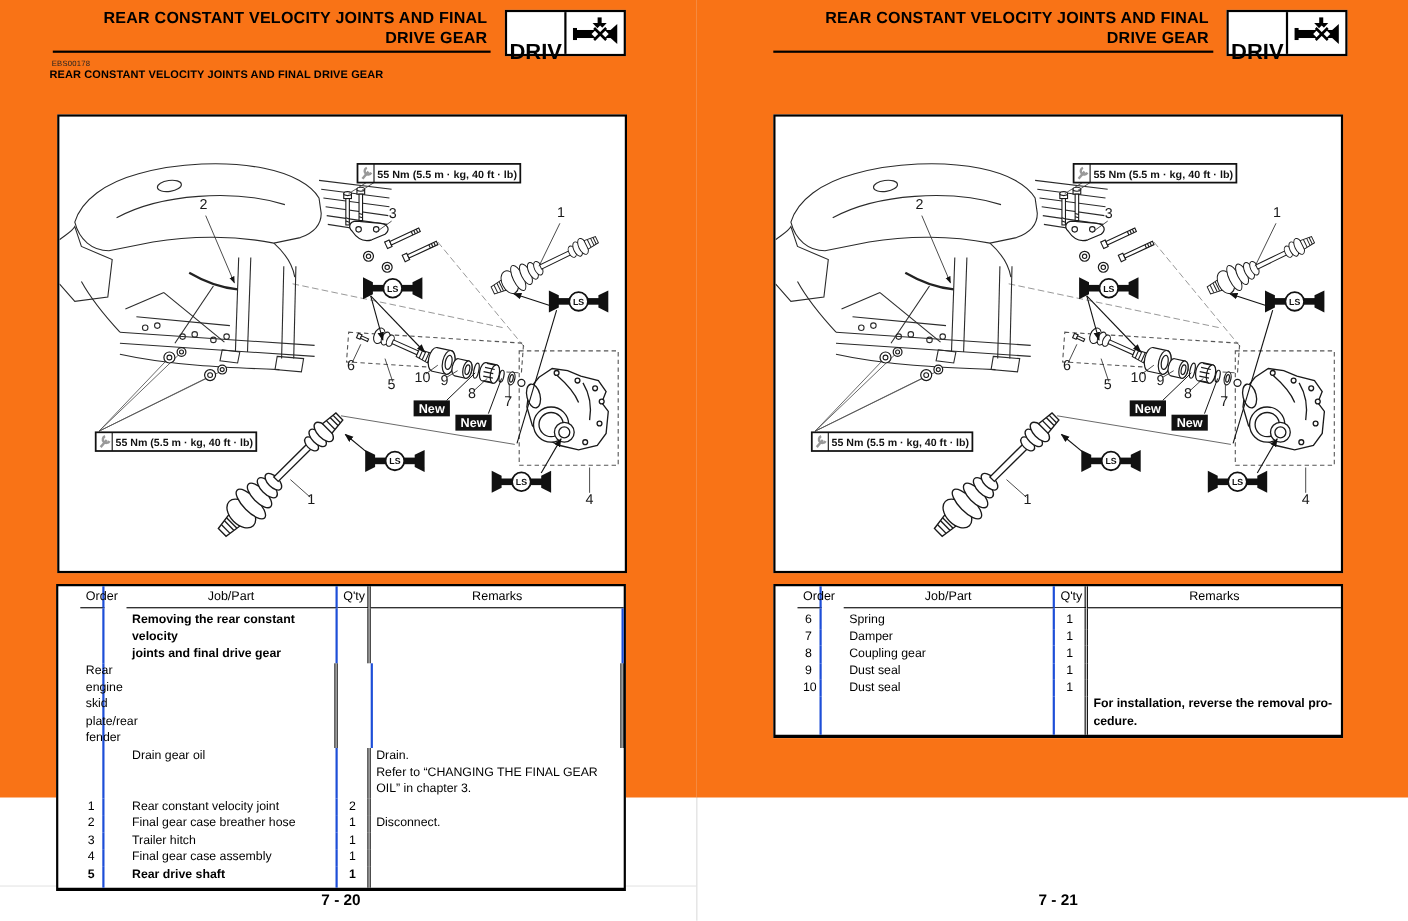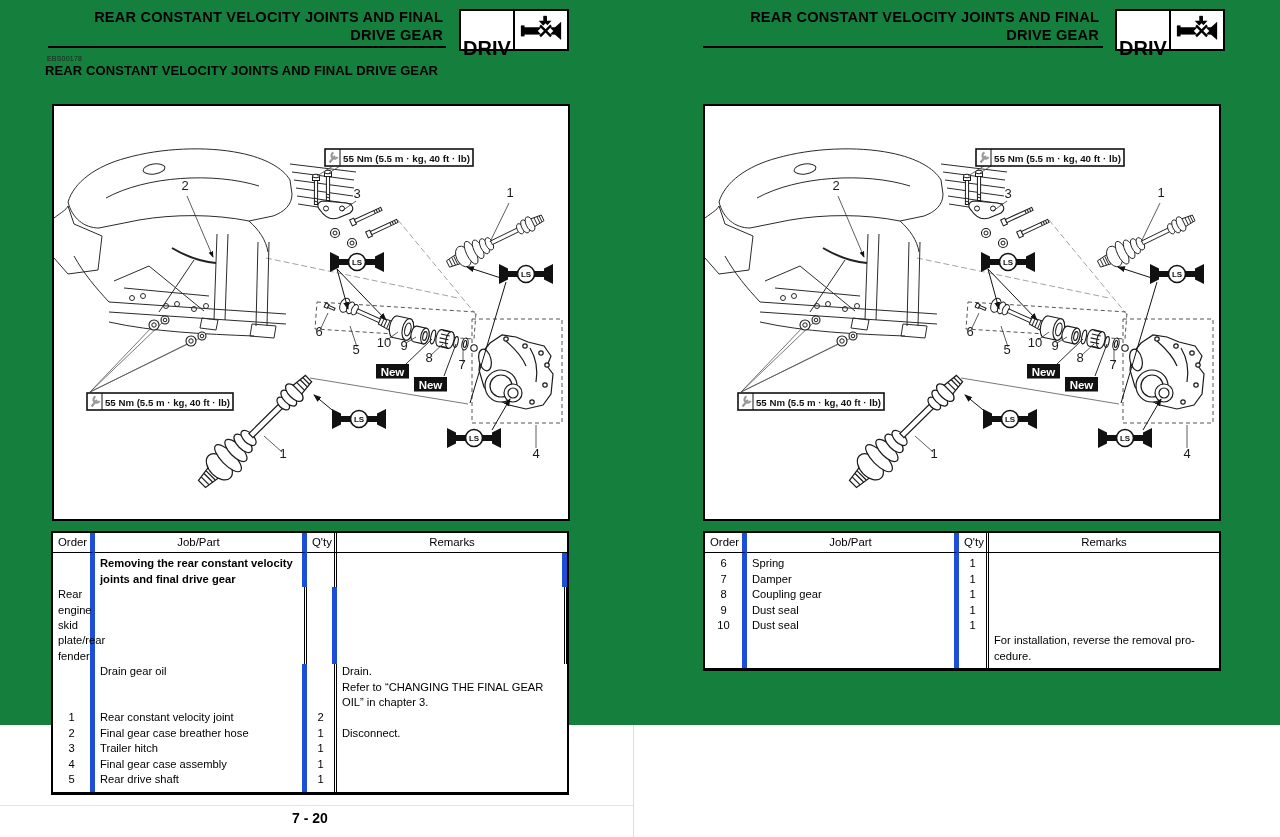--- a/index.html
+++ b/index.html
@@ -1,21 +1,21 @@
 <!DOCTYPE html>
 <html><head>
 <meta charset="utf-8">
 <style>
   html,body{margin:0;padding:0;}
   body{
     width:1280px;height:837px;background:#ffffff;position:relative;overflow:hidden;
     font-family:"Liberation Sans","DejaVu Sans",sans-serif;color:#000;
     -webkit-font-smoothing:antialiased;
   }
-  .page{position:absolute;top:0;height:725px;background:#15803d;}
+  .page{position:absolute;top:0;height:725px;background:#f97316;}
   #pageL{left:0;width:633px;}
   #pageR{left:633px;width:647px;}
   .gutter-line{position:absolute;left:633px;top:0;width:1px;height:837px;background:#dcdcdc;}
   .edge-line{position:absolute;left:0;top:805px;width:633px;height:1px;background:#e4e4e4;}
 
   .hdr-title{
     position:absolute;top:8px;font-weight:bold;font-size:14.6px;line-height:18px;
     text-align:right;letter-spacing:.2px;
   }
   #pageL .hdr-title{left:40px;width:403px;}
@@ -32,21 +32,21 @@
   #pageR .badge{left:482px;}
   .badge-left{
     width:52px;display:flex;align-items:center;justify-content:center;
     font-weight:bold;font-size:20px;letter-spacing:0;margin-top:37px;
   }
   .badge-right{
     width:52px;border-left:2px solid #000;display:flex;align-items:center;justify-content:center;
   }
 
   .doc-code{position:absolute;left:47px;top:55px;font-size:7px;letter-spacing:.2px;color:#222;}
-  .section-heading{position:absolute;left:45px;top:63px;font-weight:bold;font-size:13px;letter-spacing:.1px;white-space:nowrap;}
+  .section-heading{position:absolute;left:45px;top:63px;font-weight:bold;font-size:10px;letter-spacing:.1px;white-space:nowrap;}
 
   .diagram-box{
     position:absolute;top:104px;width:514px;height:413px;border:2px solid #000;background:#fff;
     box-sizing:content-box;
   }
   #pageL .diagram-box{left:52px;}
   #pageR .diagram-box{left:70px;}
   .diagram-box svg{position:absolute;left:0;top:0;width:510px;height:409px;}
 
   .ptable-wrap{position:absolute;top:531px;width:518px;}
@@ -56,26 +56,26 @@
     display:grid;grid-template-columns:42px 212px 30px auto;
     border:2px solid #000;border-bottom-width:3px;background:#fff;box-sizing:border-box;
   }
   .ptable > div{
     font-size:11.2px;line-height:15.4px;padding:0 5px;white-space:pre-line;box-sizing:border-box;
   }
   .ptable .hd{
     text-align:center;font-size:11.4px;padding-top:2px;padding-bottom:2px;
     border-bottom:1.5px solid #000;white-space:nowrap;
   }
-  .ptable .b1{border-right:5px solid #1d4ed8;}
+  .ptable .b1{border-right:2px solid #1d4ed8;margin-left:20px;}
   .ptable .b2{border-right:3px double #000;}
   .ptable .cc{text-align:center;}
   .ptable .bold{font-weight:bold;}
   .ptable .rfirst{padding-top:3px;}
-  .ptable .rlast{padding-bottom:4px;}
+  .ptable .rlast{padding-bottom:4px;font-weight:bold;}
 
   .pageno{position:absolute;top:810px;font-weight:bold;font-size:14px;text-align:center;}
   #pageL .pageno{left:51px;width:518px;}
   #pageR .pageno{left:70px;width:518px;}
 </style>
 </head>
 <body>
 
 <div class="gutter-line"></div>
 <div class="edge-line"></div>
@@ -762,13 +762,14 @@
         <div class="b1">Dust seal</div>
         <div class="b2 cc">1</div>
         <div class=""></div>
         <div class="b1 cc rlast"></div>
         <div class="b1 rlast"></div>
         <div class="b2 cc rlast"></div>
         <div class=" rlast">For installation, reverse the removal pro-
 cedure.</div>
       </div>
     </div>
+  <div class="pageno">7 - 21</div>
 </section>
 
 </body></html>

